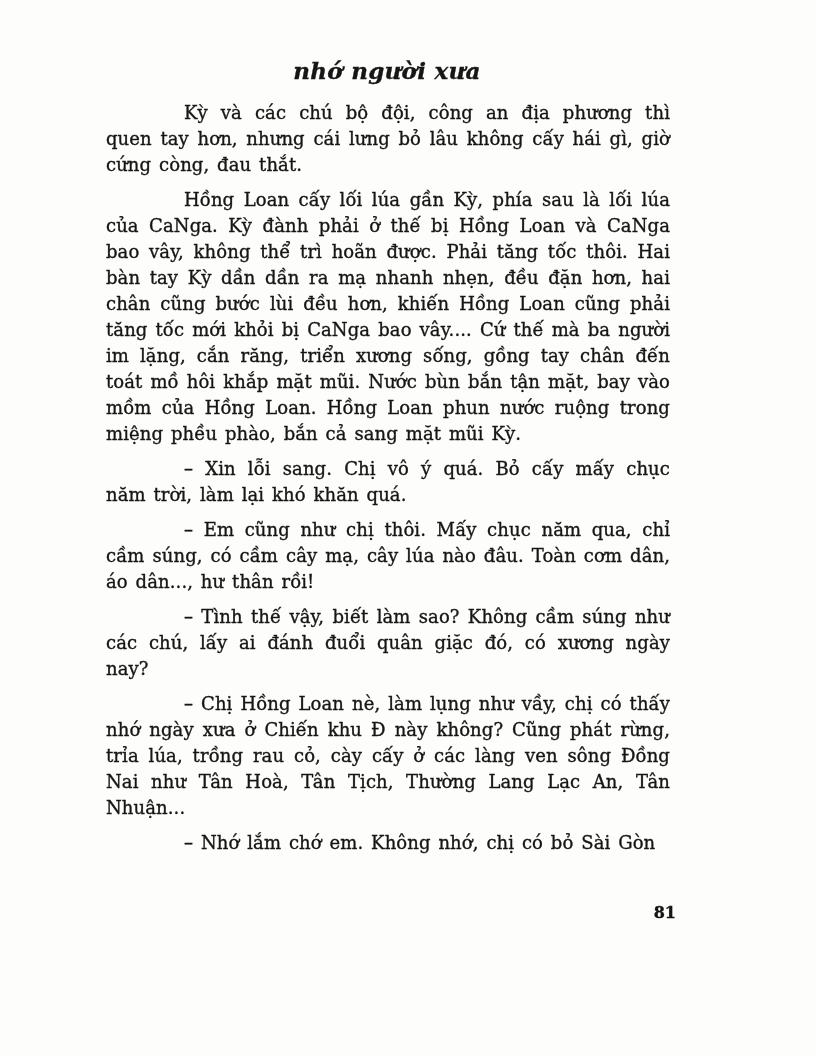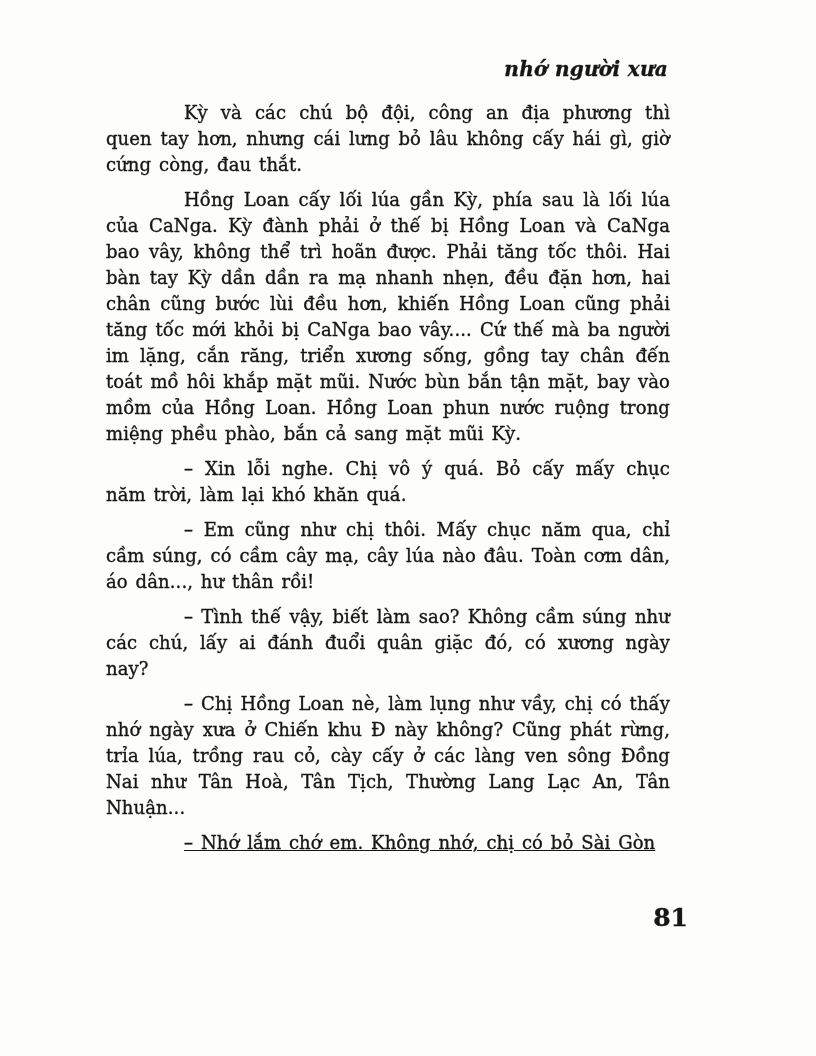--- a/index.html
+++ b/index.html
@@ -16,22 +16,22 @@
     overflow: hidden;
     font-family: "DejaVu Serif", "Liberation Serif", serif;
     color: #161616;
     -webkit-text-stroke: 0.35px #161616;
   }
   .running-header {
     position: absolute;
     top: 57px;
     left: 106px;
     width: 562px;
-    text-align: right;
-    font-size: 20px;
+    text-align: center;
+    font-size: 23px;
     font-weight: bold;
     font-style: italic;
     letter-spacing: 0.3px;
   }
   .text-block {
     position: absolute;
     top: 100px;
     left: 106px;
     width: 564px;
   }
@@ -39,43 +39,42 @@
     margin: 0 0 9px 0;
     font-size: 18px;
     line-height: 26px;
     text-align: justify;
     text-indent: 78px;
     word-spacing: 2px;
     letter-spacing: 0.1px;
   }
   .text-block p:last-child {
     margin-bottom: 8px;
-    text-decoration: underline;
   }
   .page-number {
     position: absolute;
     top: 903px;
-    left: 118px;
+    left: 106px;
     width: 570px;
     text-align: right;
-    font-size: 25px;
+    font-size: 16px;
     font-weight: bold;
   }
 </style>
 </head>
 <body>
 
 <div class="page">
 
   <div class="running-header">nhớ người xưa</div>
 
   <main class="text-block">
     <p>Kỳ và các chú bộ đội, công an địa phương thì quen tay hơn, nhưng cái lưng bỏ lâu không cấy hái gì, giờ cứng còng, đau thắt.</p>
     <p>Hồng Loan cấy lối lúa gần Kỳ, phía sau là lối lúa của CaNga. Kỳ đành phải ở thế bị Hồng Loan và CaNga bao vây, không thể trì hoãn được. Phải tăng tốc thôi. Hai bàn tay Kỳ dần dần ra mạ nhanh nhẹn, đều đặn hơn, hai chân cũng bước lùi đều hơn, khiến Hồng Loan cũng phải tăng tốc mới khỏi bị CaNga bao vây.... Cứ thế mà ba người im lặng, cắn răng, triển xương sống, gồng tay chân đến toát mồ hôi khắp mặt mũi. Nước bùn bắn tận mặt, bay vào mồm của Hồng Loan. Hồng Loan phun nước ruộng trong miệng phều phào, bắn cả sang mặt mũi Kỳ.</p>
-    <p>– Xin lỗi nghe. Chị vô ý quá. Bỏ cấy mấy chục năm trời, làm lại khó khăn quá.</p>
+    <p>– Xin lỗi sang. Chị vô ý quá. Bỏ cấy mấy chục năm trời, làm lại khó khăn quá.</p>
     <p>– Em cũng như chị thôi. Mấy chục năm qua, chỉ cầm súng, có cầm cây mạ, cây lúa nào đâu. Toàn cơm dân, áo dân..., hư thân rồi!</p>
     <p>– Tình thế vậy, biết làm sao? Không cầm súng như các chú, lấy ai đánh đuổi quân giặc đó, có xương ngày nay?</p>
     <p>– Chị Hồng Loan nè, làm lụng như vầy, chị có thấy nhớ ngày xưa ở Chiến khu Đ này không? Cũng phát rừng, trỉa lúa, trồng rau cỏ, cày cấy ở các làng ven sông Đồng Nai như Tân Hoà, Tân Tịch, Thường Lang Lạc An, Tân Nhuận...</p>
     <p>– Nhớ lắm chớ em. Không nhớ, chị có bỏ Sài Gòn</p>
   </main>
 
   <div class="page-number">81</div>
 
 </div>
 

